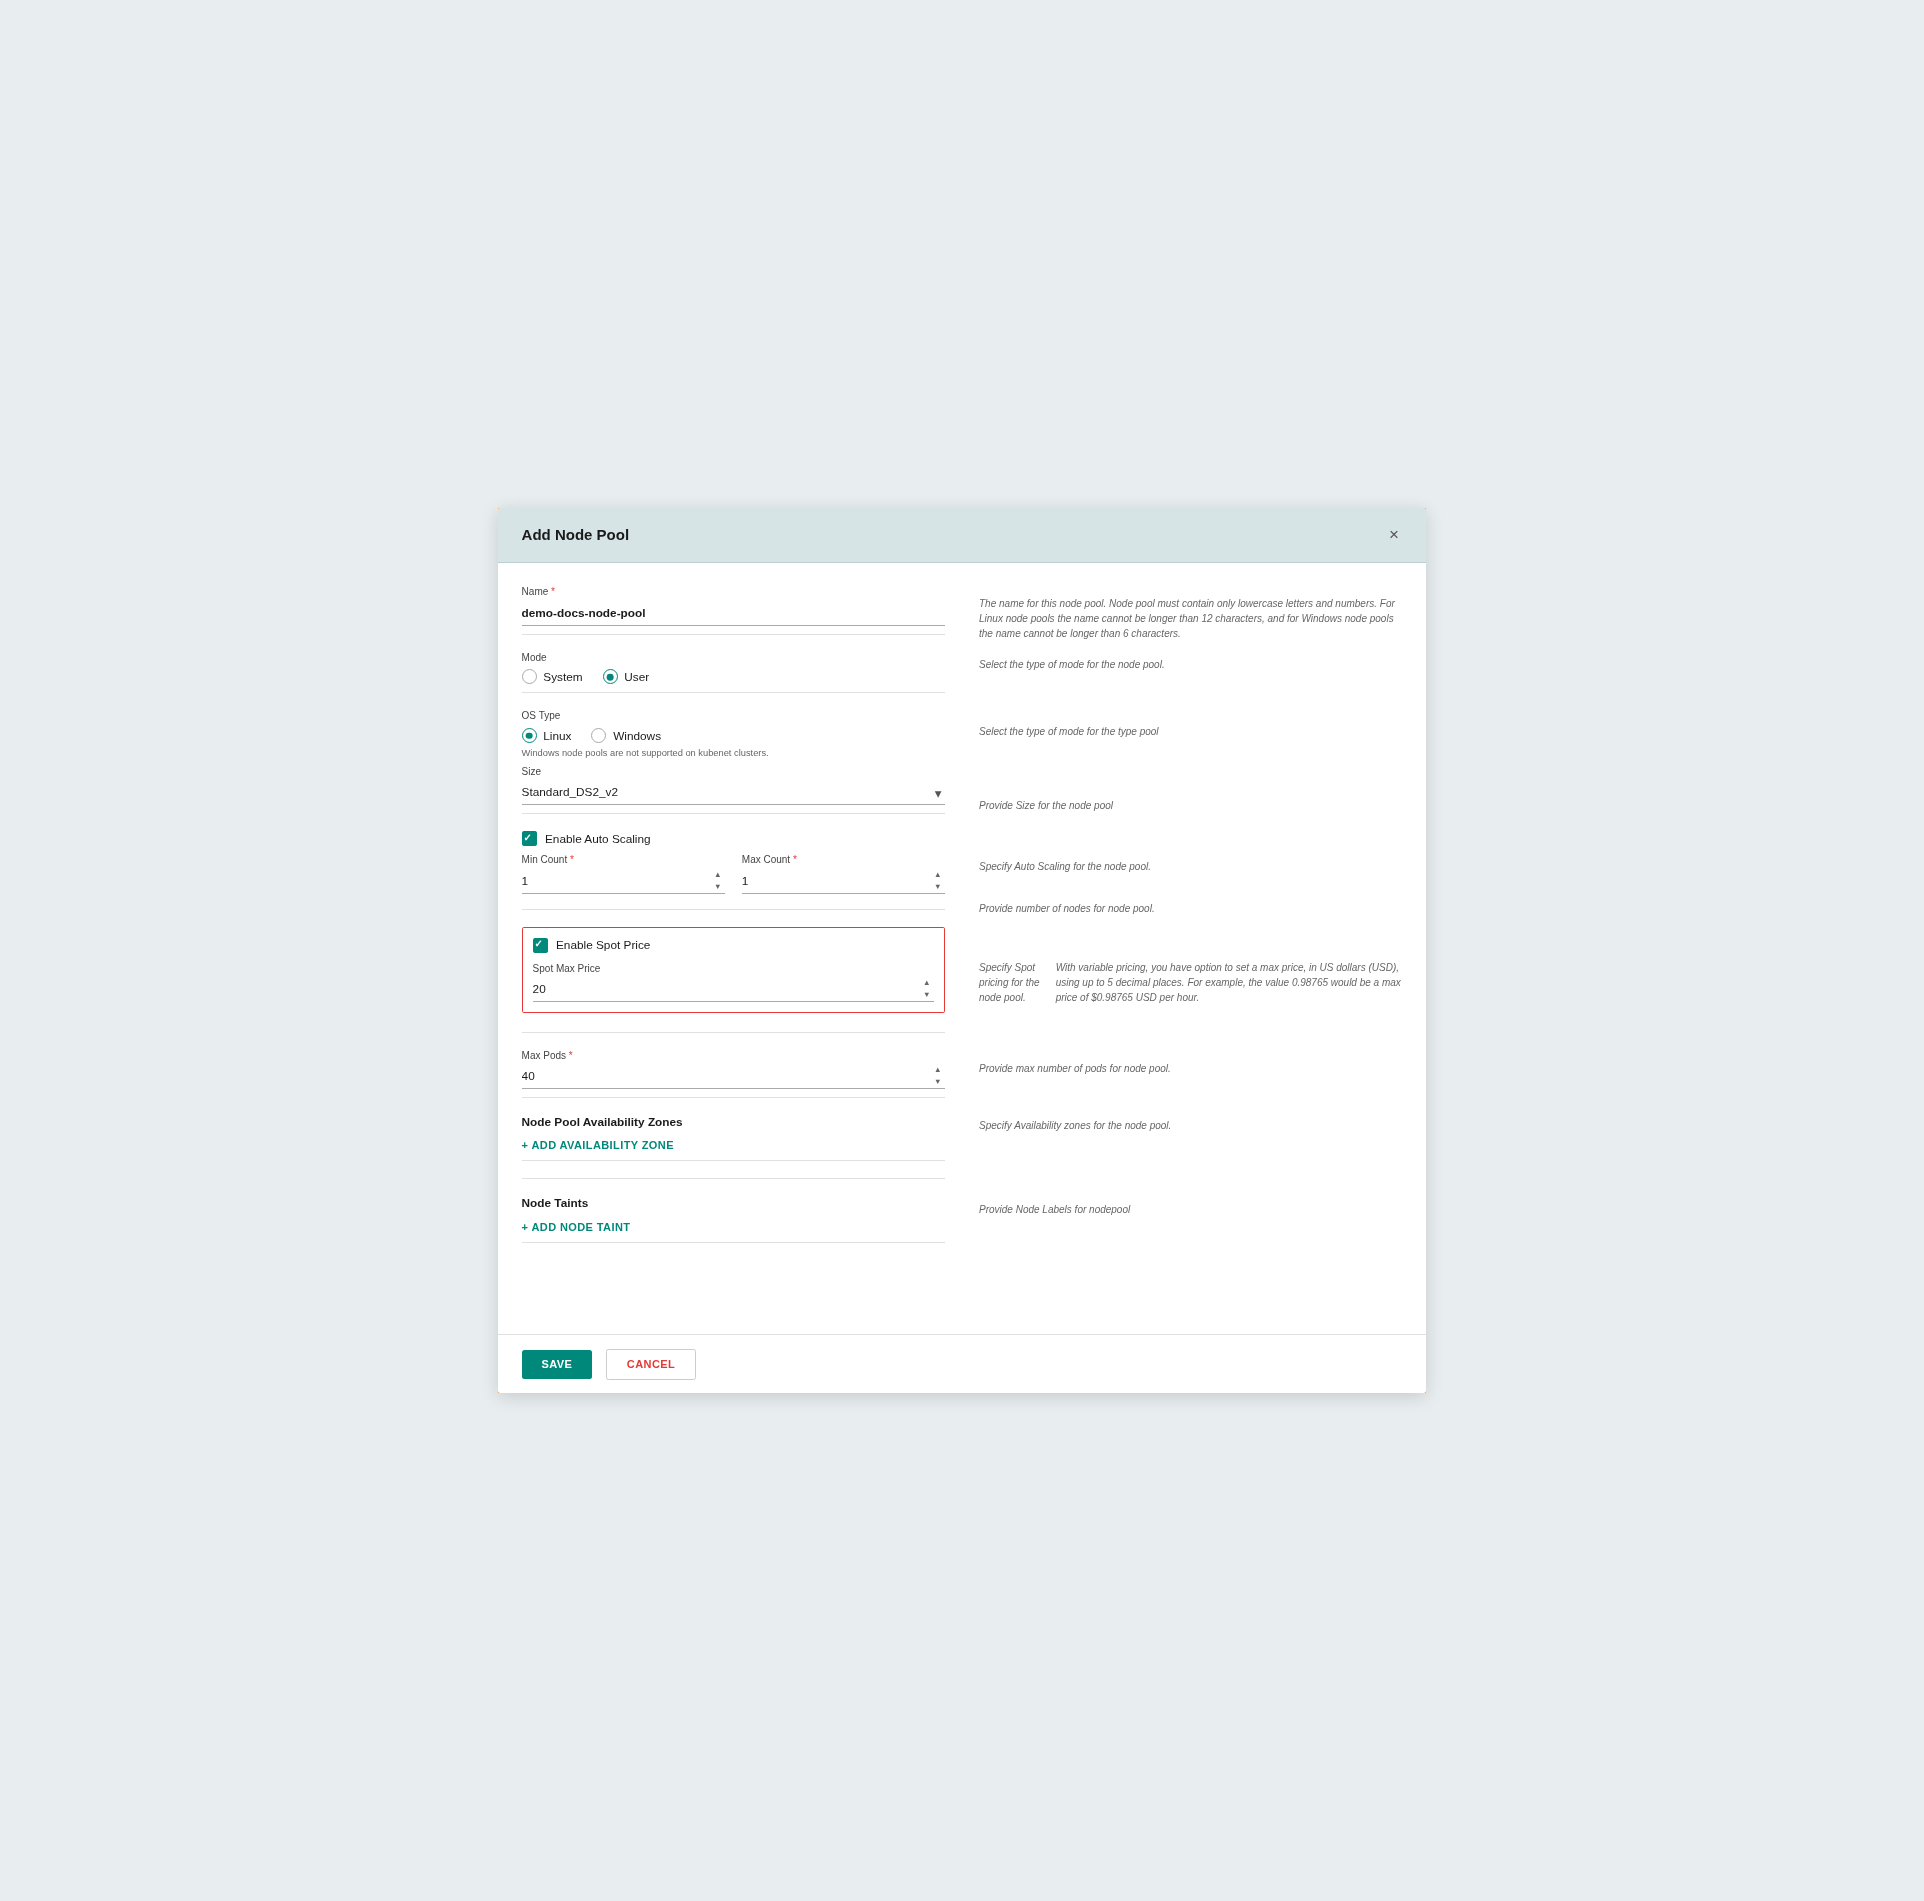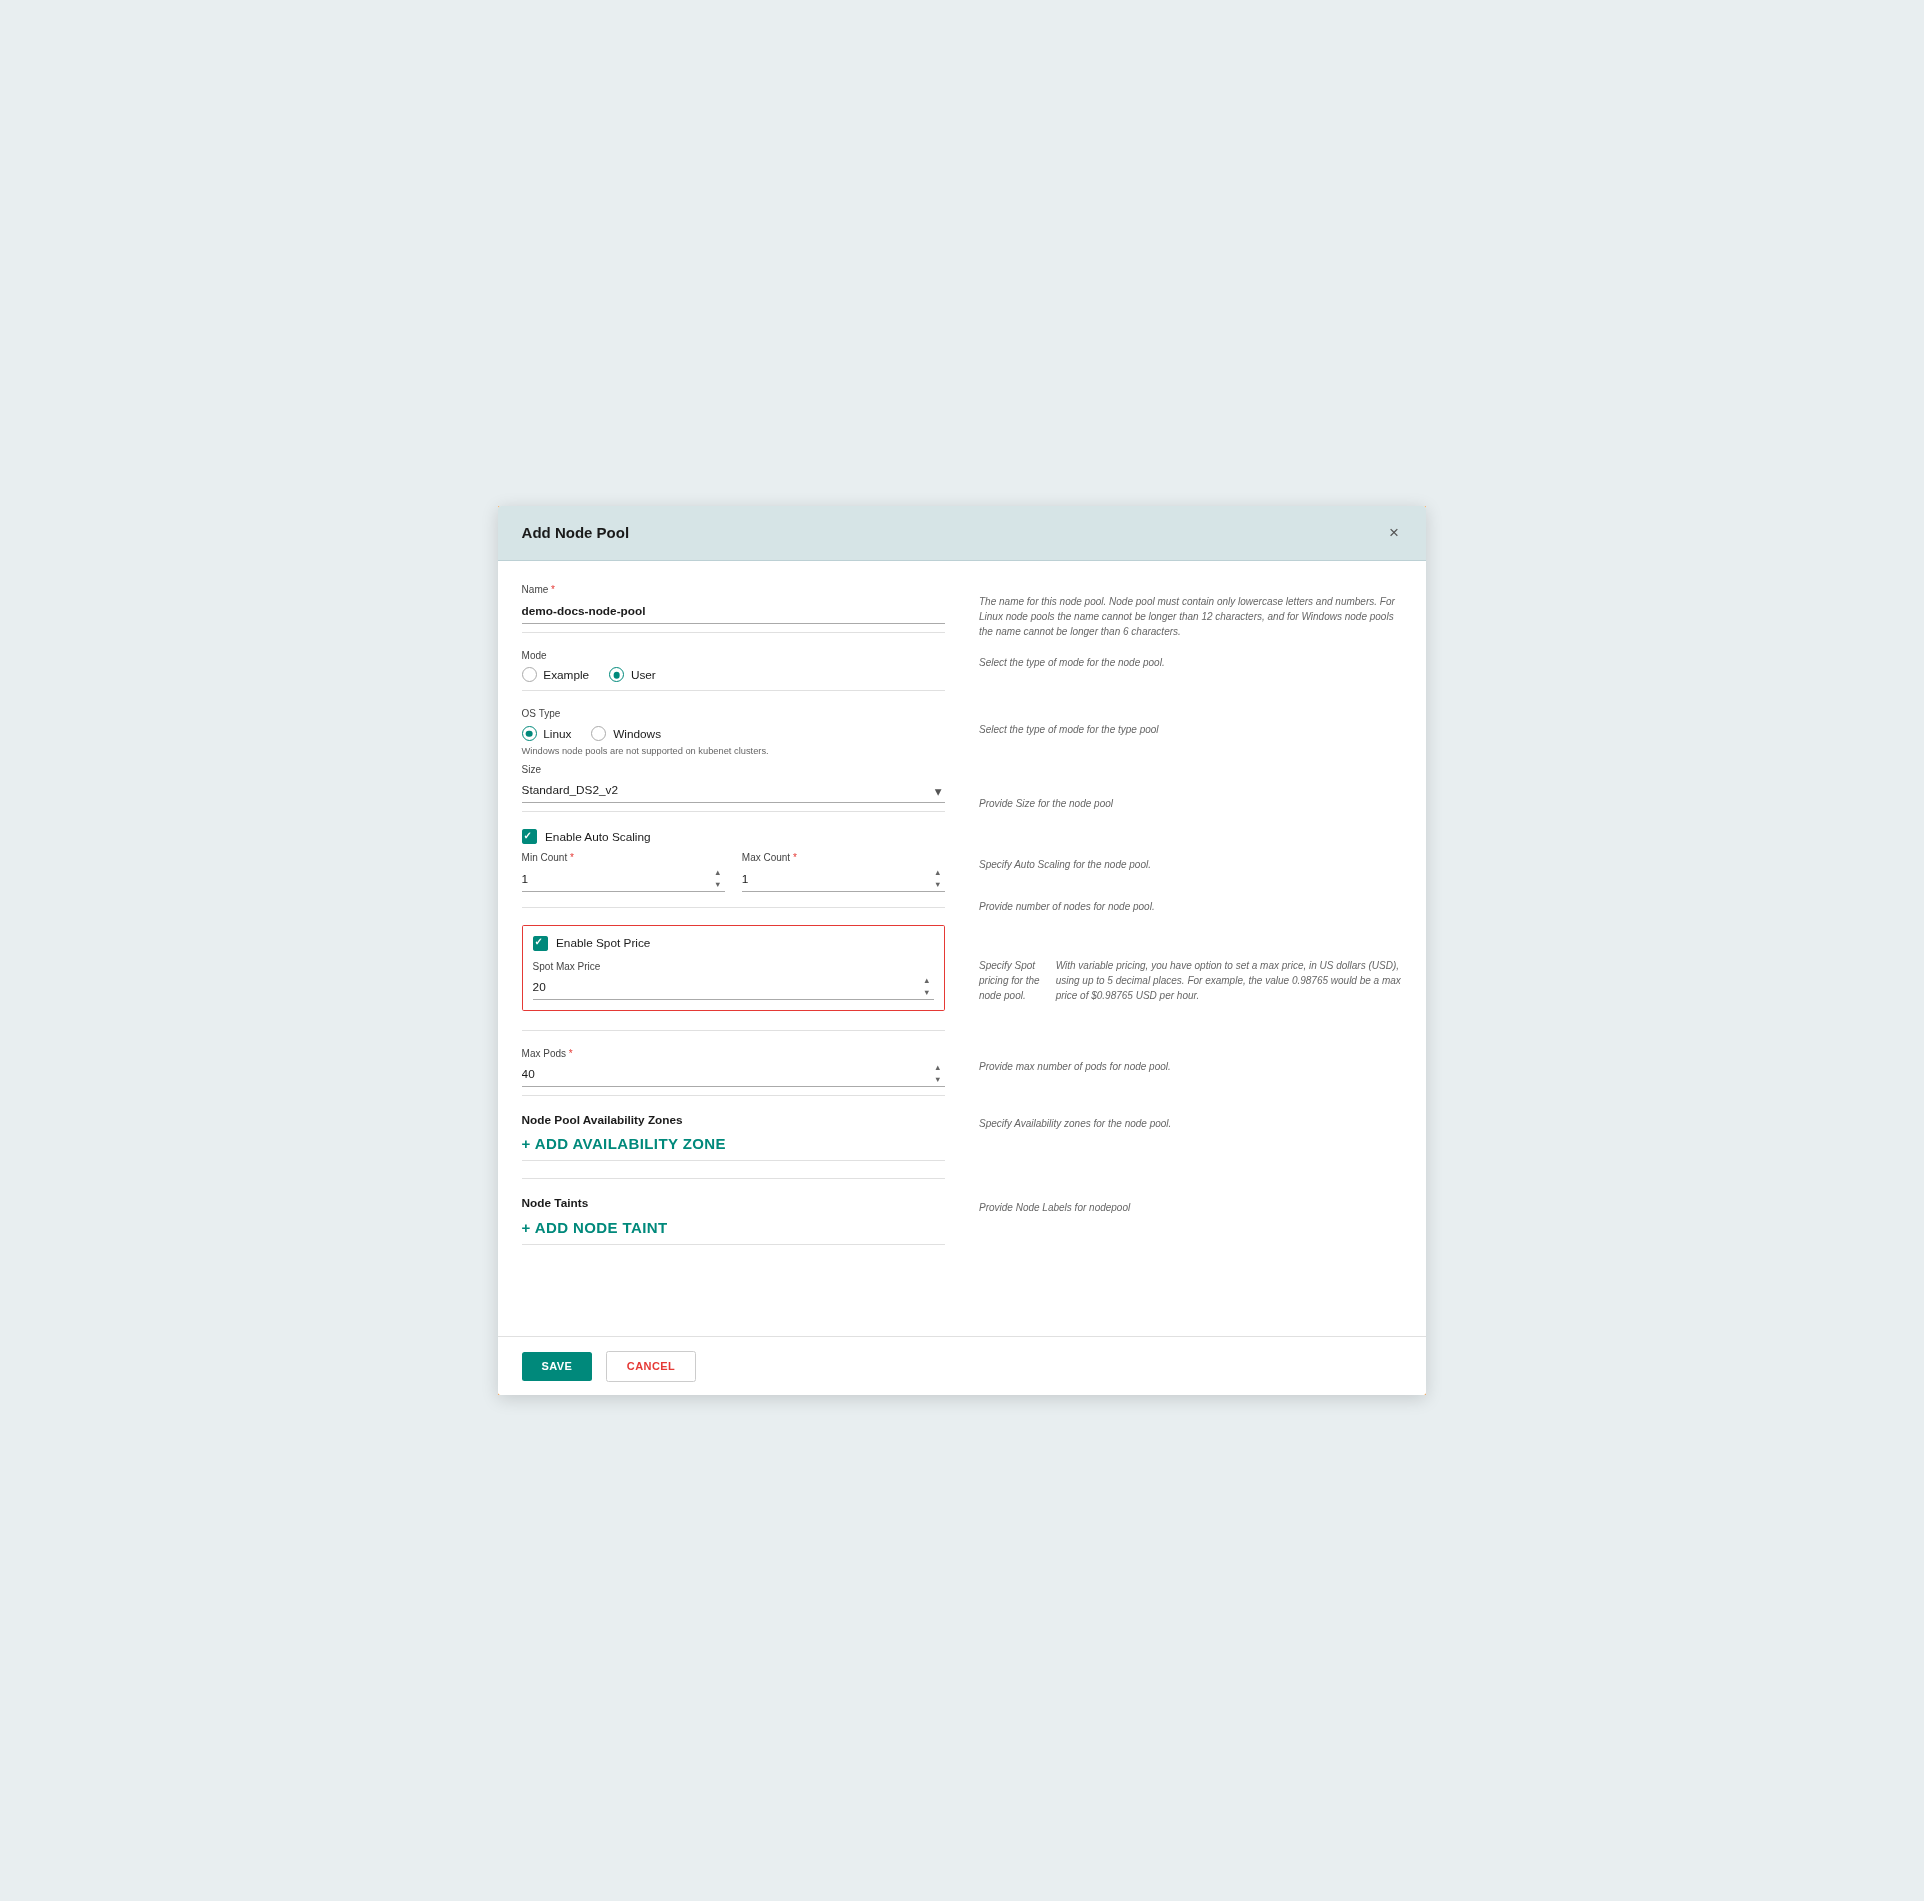--- a/index.html
+++ b/index.html
@@ -237,21 +237,21 @@
       line-height: 1.5;
     }
     .section-heading {
       font-size: 11.8px;
       font-weight: 600;
       color: #1a1a1a;
       margin-bottom: 8.4px;
     }
     .add-link {
       color: #00897b;
-      font-size: 15px;
+      font-size: 11px;
       font-weight: 600;
       cursor: pointer;
       text-decoration: none;
       display: inline-flex;
       align-items: center;
       gap: 3.4px;
       letter-spacing: 0.4px;
     }
     .teal-btn {
       background: #00897b;
@@ -346,21 +346,21 @@
           </div>
           <input class="text-input" type="text" value="demo-docs-node-pool" style="">
         </div>
         <hr class="divider">
 
         <div class="field-group">
           <div class="field-label">Mode</div>
           <div class="radio-group">
             <label class="radio-label">
               <input class="radio-input" type="radio" name="mode" style="">
-              <span>Example</span>
+              <span>System</span>
             </label>
             <label class="radio-label">
               <input class="radio-input" type="radio" name="mode" checked="" style="">
               <span>User</span>
             </label>
           </div>
         </div>
         <hr class="divider">
 
         <div class="field-group">

